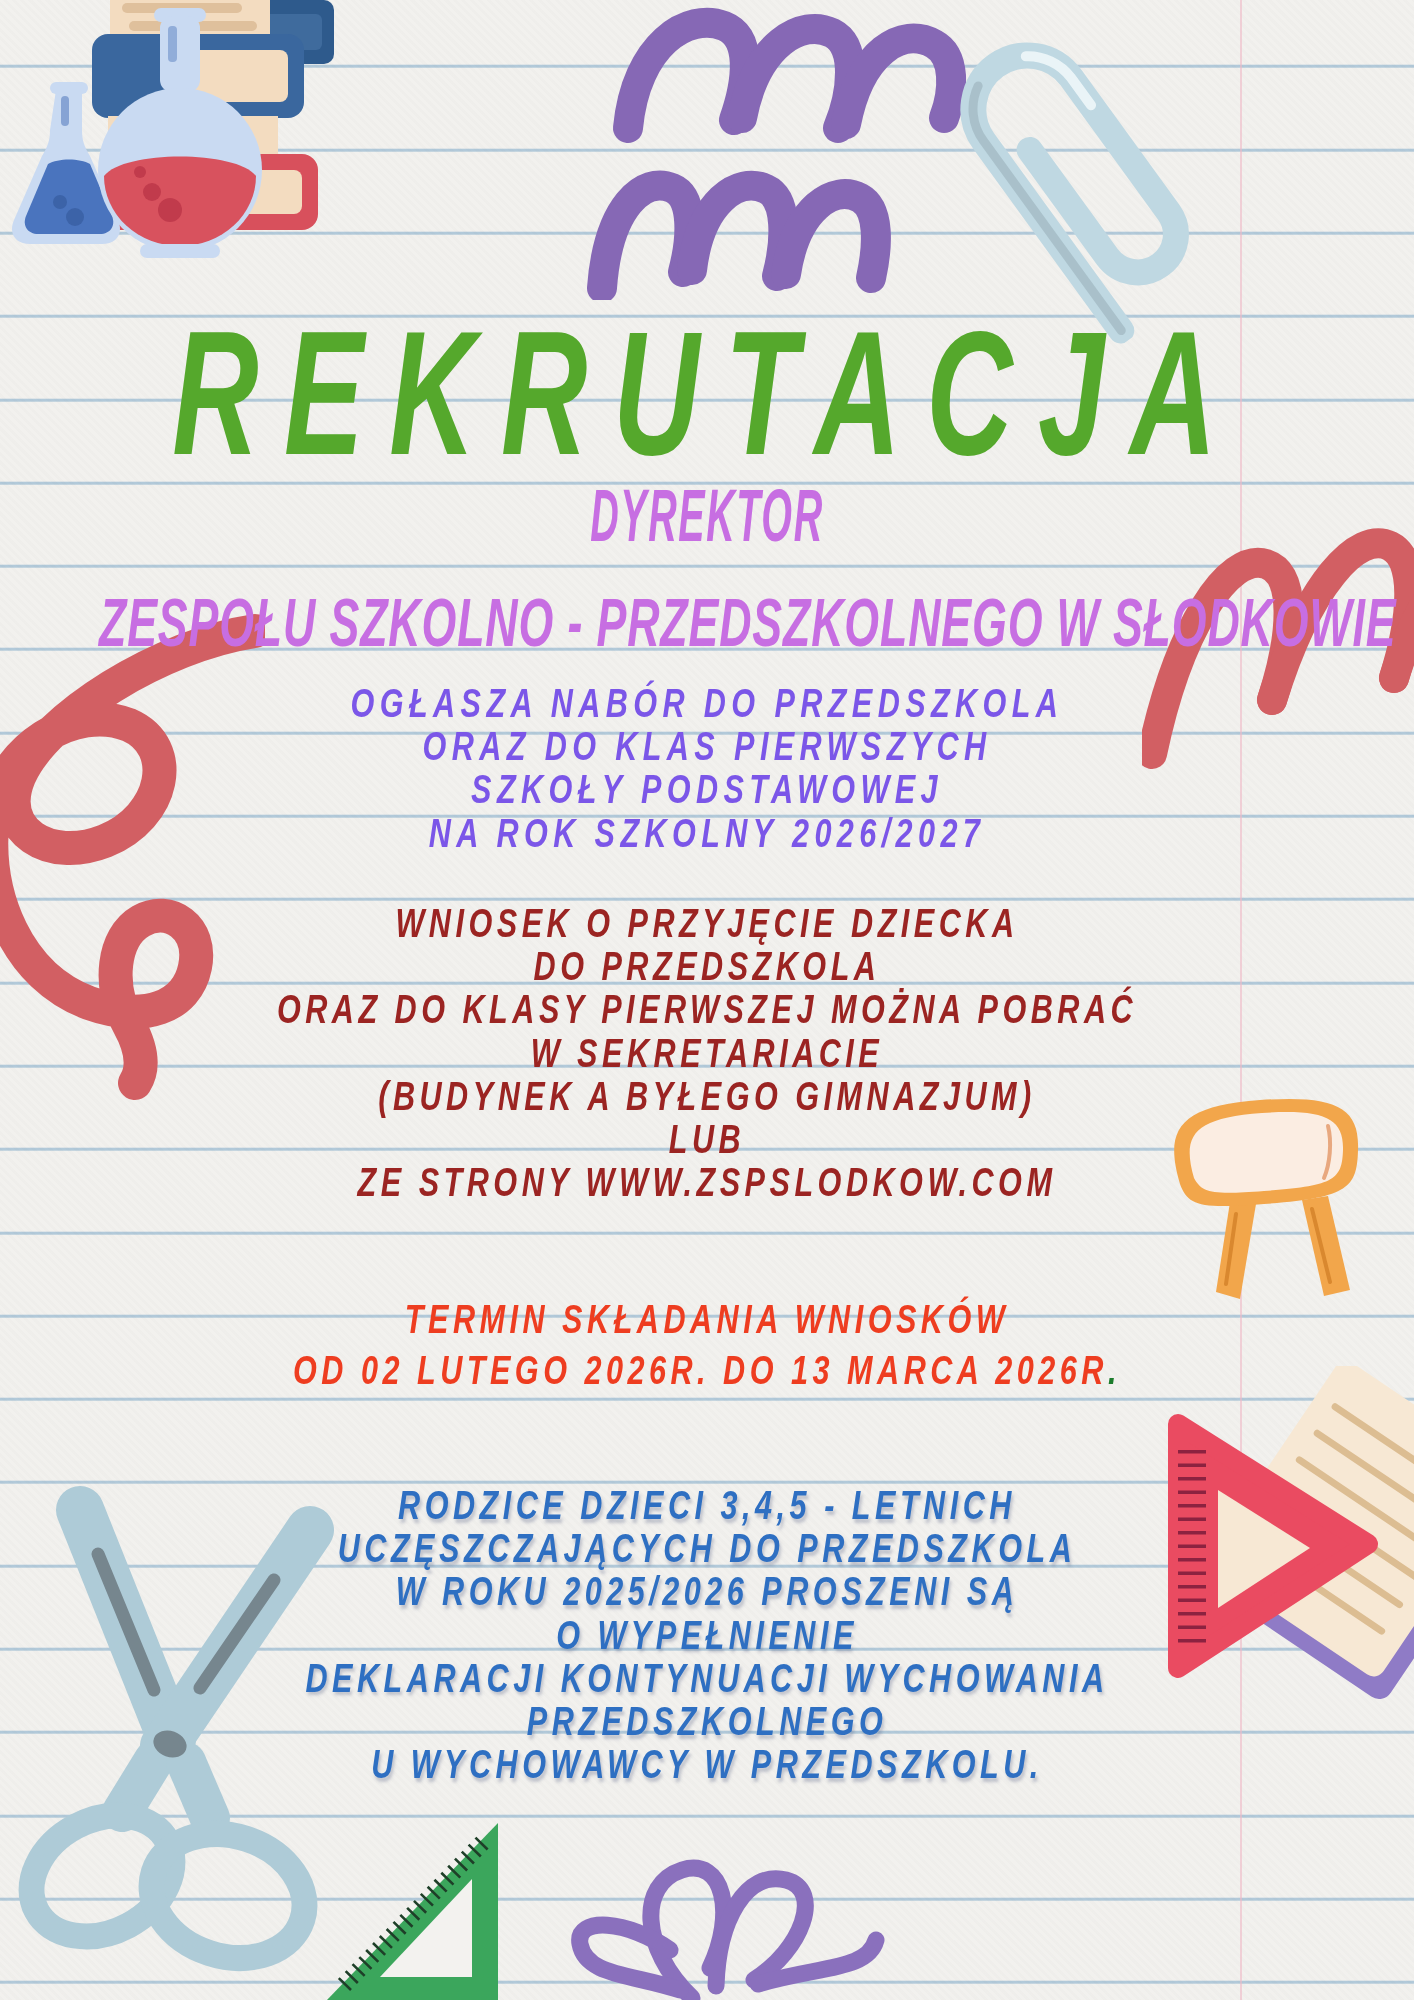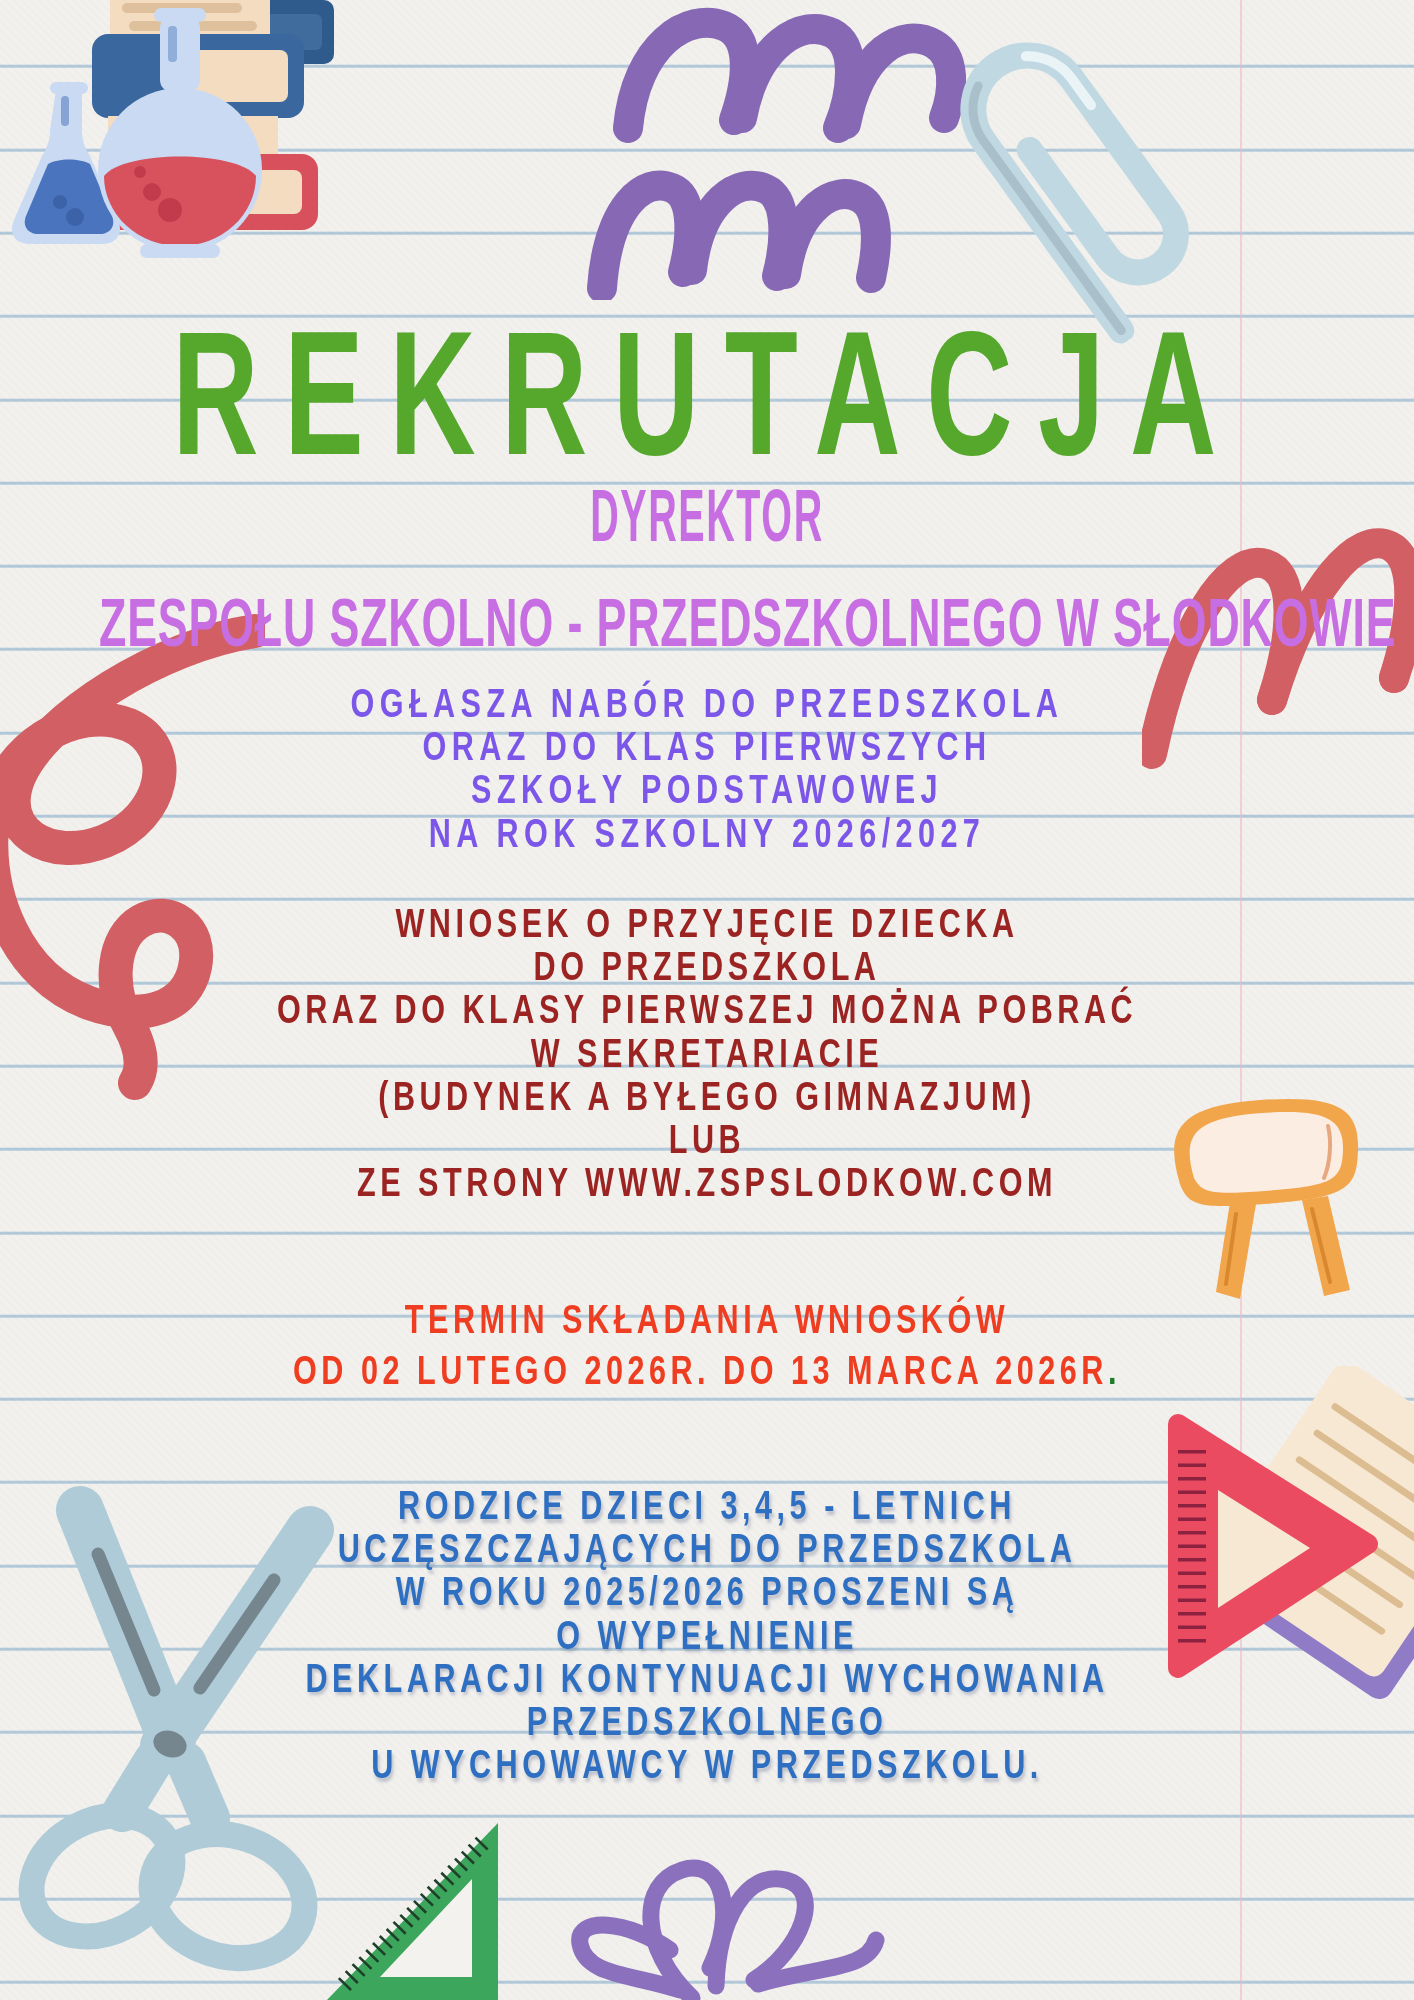--- a/index.html
+++ b/index.html
@@ -8,20 +8,21 @@
     font-family:"Liberation Sans", sans-serif;
     background:#f2f1ee;
   }
   .page{
     position:relative;width:1414px;height:2000px;overflow:hidden;
     background-color:var(--paper,#f2f1ee);
     background-image:
       repeating-linear-gradient(45deg, rgba(60,60,60,.015) 0 3px, rgba(255,255,255,0) 3px 6px),
       repeating-linear-gradient(180deg, rgba(125,168,200,0) 0px, rgba(125,168,200,0) 80.3px, rgba(125,168,200,.55) 80.3px, rgba(125,168,200,.55) 83.3px);
     background-position:0 0, 0 -15.3px;
+    font-style:italic;
   }
   .margin-line{
     position:absolute;left:1240px;top:0;bottom:0;width:2px;
     background:var(--margin-line,#efb9c6);opacity:.6;z-index:1;
   }
   .deco{position:absolute;z-index:2;}
   .deco svg{display:block;width:100%;height:100%;}
 
   .txt{
     position:absolute;left:0;width:1414px;text-align:center;

